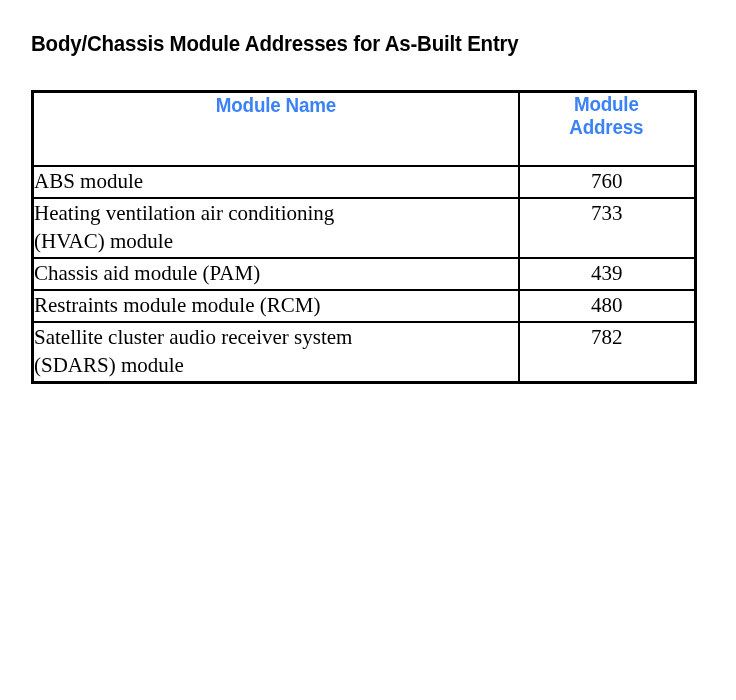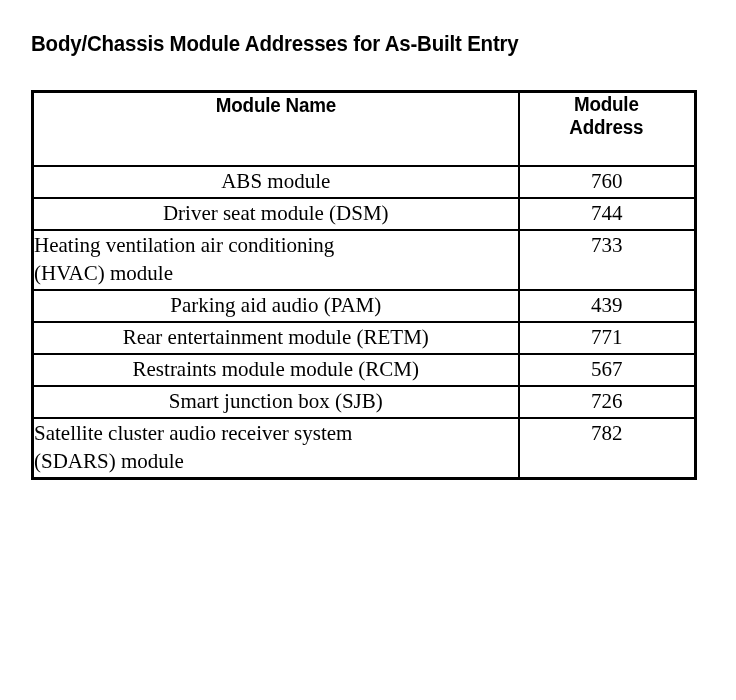--- a/index.html
+++ b/index.html
@@ -63,21 +63,21 @@
     padding: 0;
     vertical-align: top;
     background: #ffffff;
   }
 
   
   .hdr-name, .hdr-addr {
     height: 72px;
     font-family: "Liberation Sans", "DejaVu Sans", sans-serif;
     font-weight: bold;
-    color: #000000;
+    color: #3b82f6;
     text-align: center;
     vertical-align: middle;
   }
   .hdr-name .htxt {
     font-size: 20px;
     line-height: 24px;
     letter-spacing: -0.2px;
     transform: scaleX(0.94);
     display: inline-block;
   }
@@ -102,21 +102,21 @@
   .cell-addr {
     font-family: "Liberation Serif", "DejaVu Serif", serif;
     font-size: 21px;
     line-height: 28px;
     text-align: center;
     padding: 7px 4px 8px 4px;
     margin-top: 20px;
   }
 
   tr.row-1line .cell-name,
-  tr.row-1line .cell-addr { height: 30px; text-align: center; }
+  tr.row-1line .cell-addr { height: 30px; }
 
   tr.row-2line .cell-name,
   tr.row-2line .cell-addr { height: 58px; }
 </style>
 </head>
 <body>
 
 <div class="page">
 
   <h1 class="doc-title">Body/Chassis Module Addresses for As-Built Entry</h1>
@@ -136,44 +136,32 @@
             <span class="htxt">Module
 Address</span>
           </th>
         </tr>
       </thead>
       <tbody id="table-body">
           <tr class="row-1line">
             <td class="cell-name">ABS module</td>
             <td class="cell-addr">760</td>
           </tr>
-          <tr class="row-1line">
-            <td class="cell-name">Driver seat module (DSM)</td>
-            <td class="cell-addr">744</td>
-          </tr>
           <tr class="row-2line">
             <td class="cell-name">Heating ventilation air conditioning
 (HVAC) module</td>
             <td class="cell-addr">733</td>
           </tr>
           <tr class="row-1line">
-            <td class="cell-name">Parking aid audio (PAM)</td>
+            <td class="cell-name">Chassis aid module (PAM)</td>
             <td class="cell-addr">439</td>
           </tr>
           <tr class="row-1line">
-            <td class="cell-name">Rear entertainment module (RETM)</td>
-            <td class="cell-addr">771</td>
-          </tr>
-          <tr class="row-1line">
             <td class="cell-name">Restraints module module (RCM)</td>
-            <td class="cell-addr">567</td>
-          </tr>
-          <tr class="row-1line">
-            <td class="cell-name">Smart junction box (SJB)</td>
-            <td class="cell-addr">726</td>
+            <td class="cell-addr">480</td>
           </tr>
           <tr class="row-2line">
             <td class="cell-name">Satellite cluster audio receiver system
 (SDARS) module</td>
             <td class="cell-addr">782</td>
           </tr>
         </tbody>
     </table>
   </div>
 

